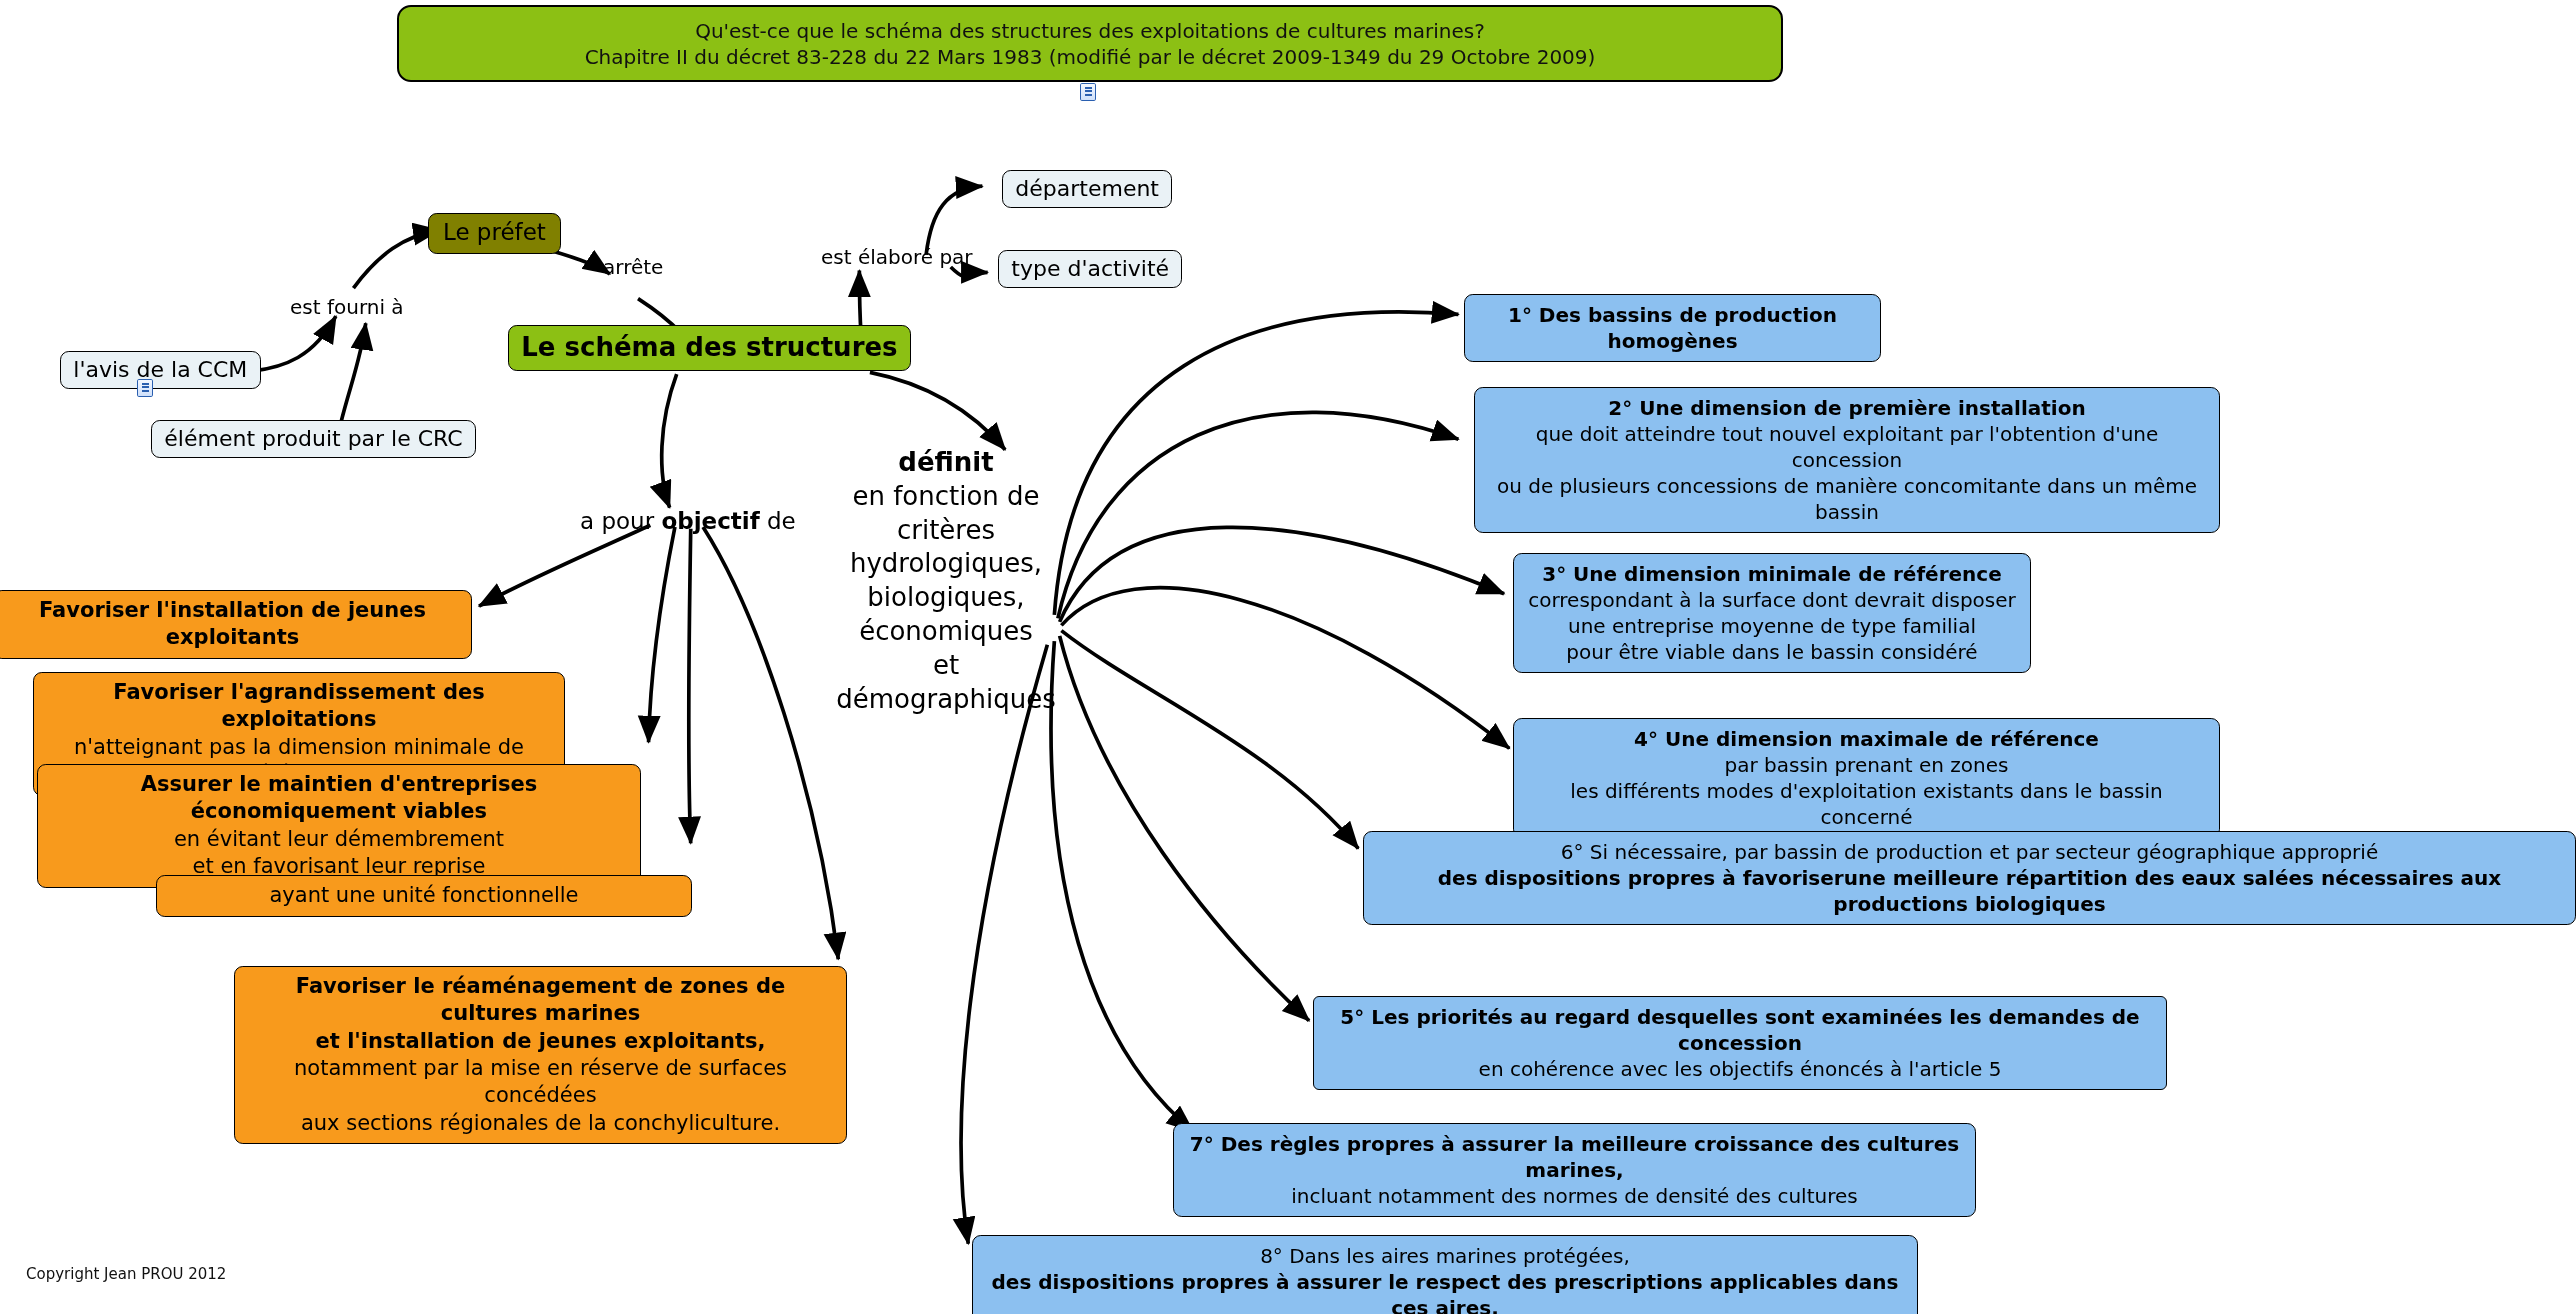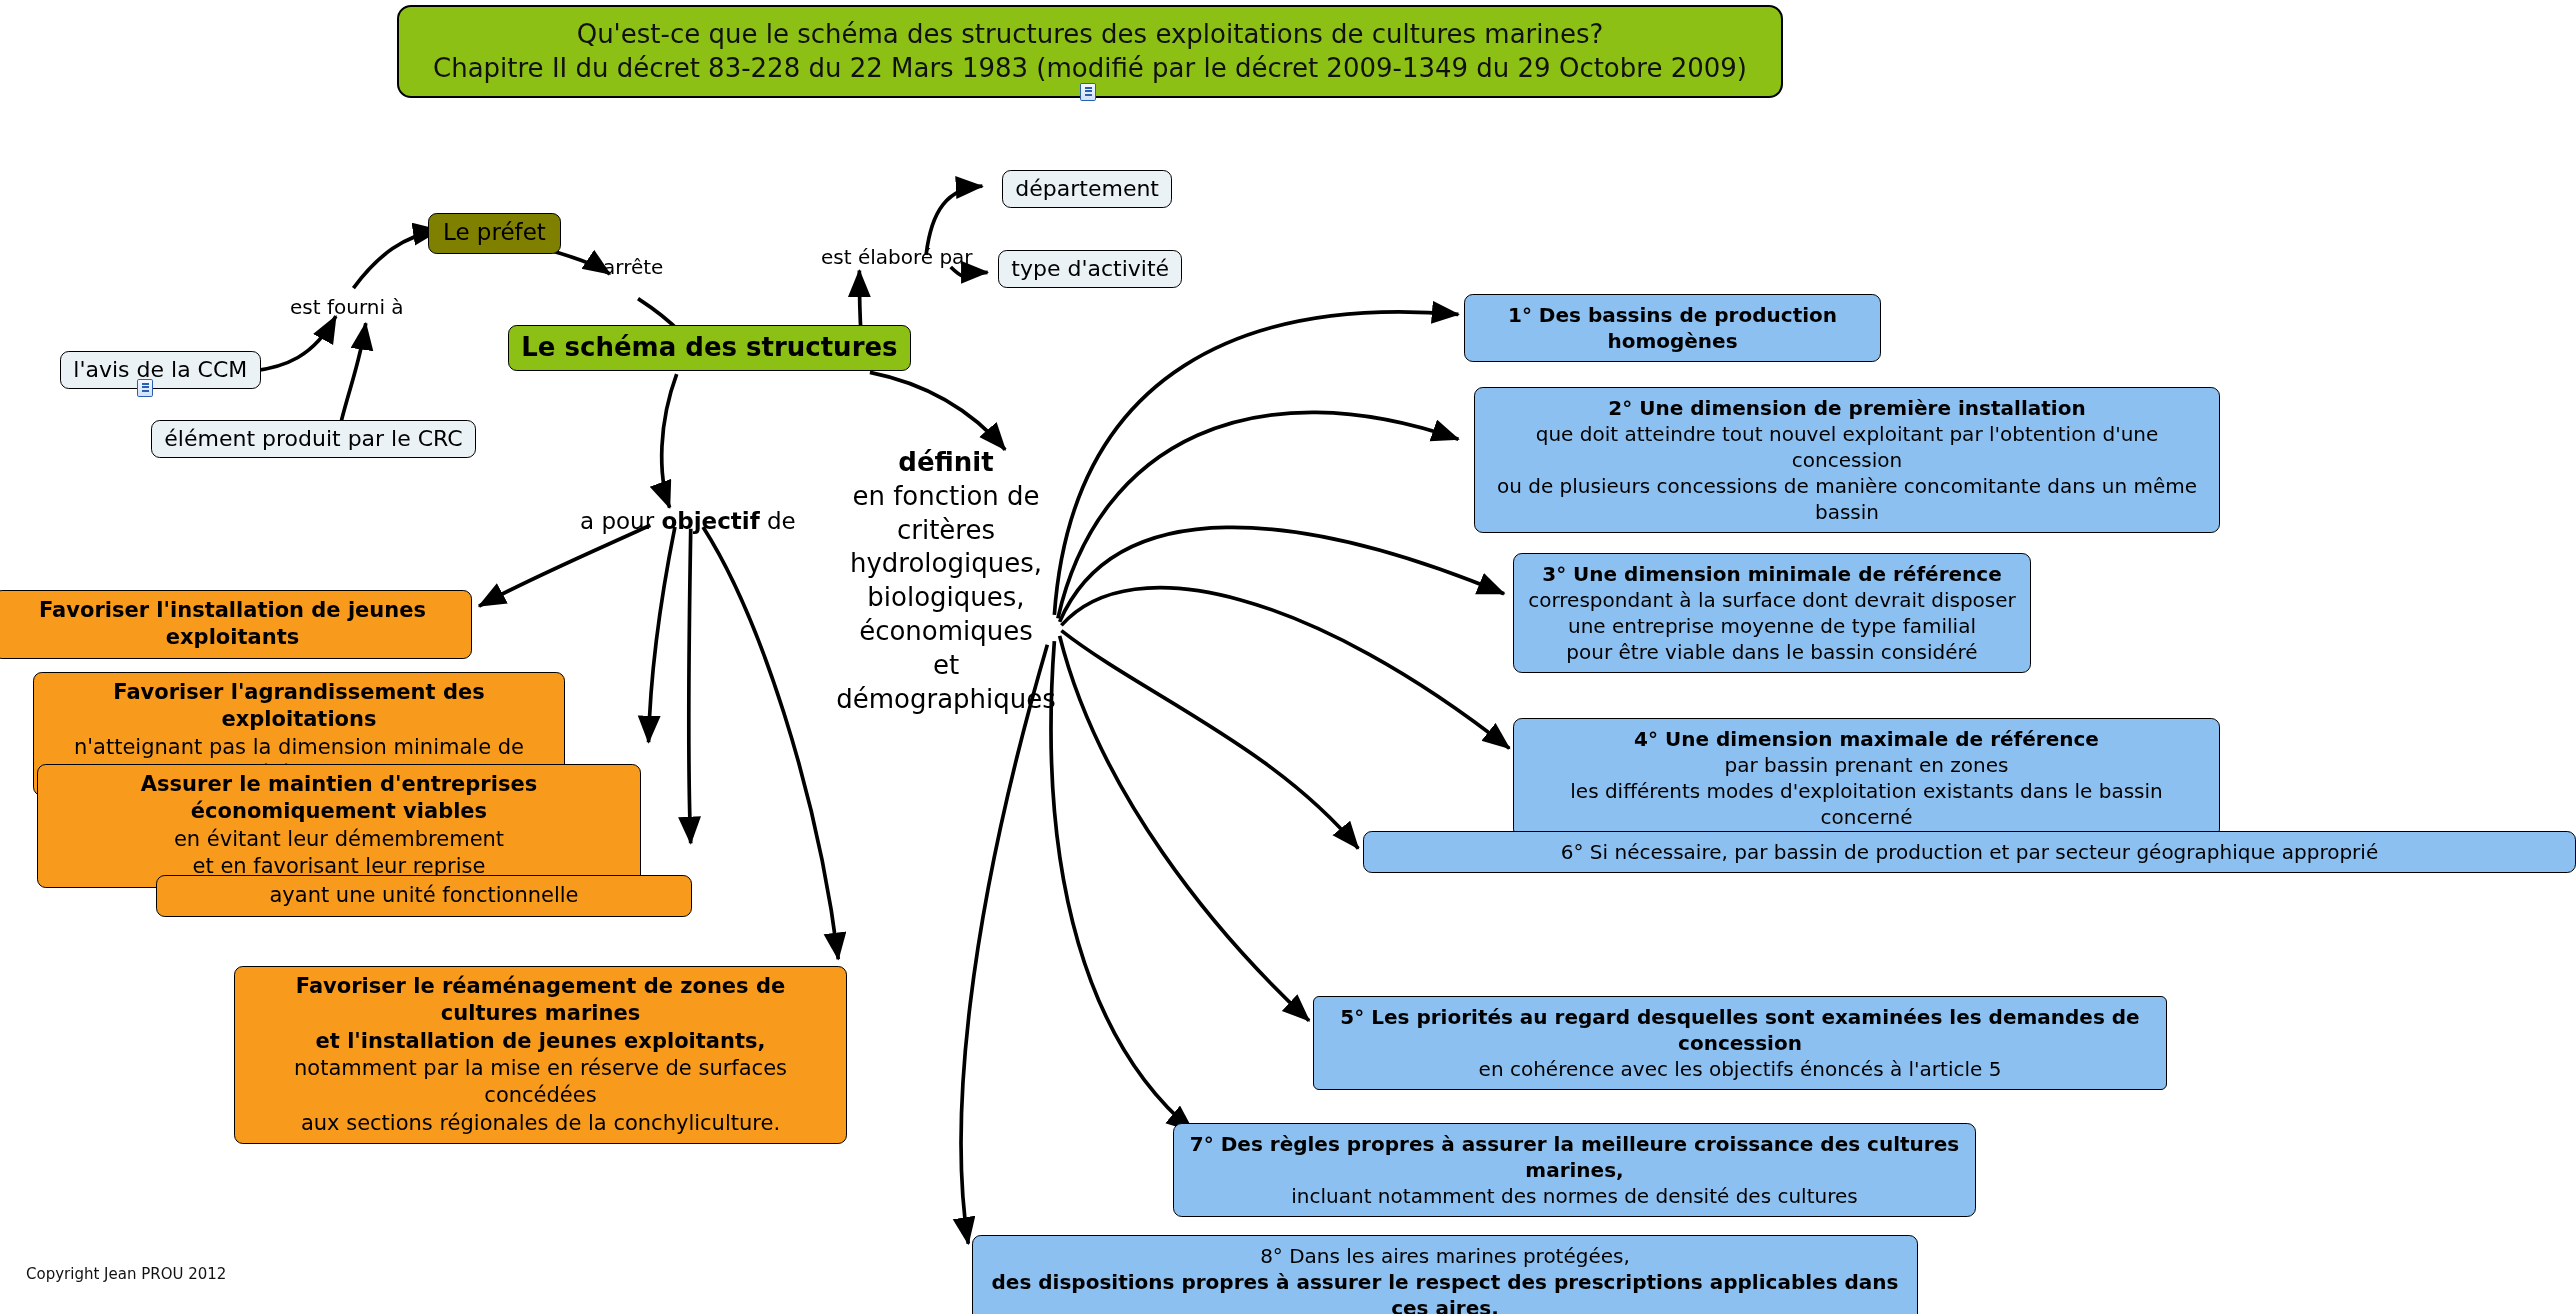--- a/index.html
+++ b/index.html
@@ -5,21 +5,21 @@
   html,body{margin:0;padding:0;background:#ffffff;}
   body{width:2576px;height:1314px;position:relative;overflow:hidden;
        font-family:"DejaVu Sans","Liberation Sans",sans-serif;}
   #stage{position:absolute;left:0;top:0;width:2576px;height:1314px;}
   svg.edges{position:absolute;left:0;top:0;width:2576px;height:1314px;pointer-events:none;}
 
   .node{position:absolute;box-sizing:border-box;border:1.8px solid #000;
         border-radius:10.5px;text-align:center;line-height:1.30;}
 
   .n-title{background:#8CC014;border:2.6px solid #000;border-radius:14px;
-           font-size:26px;color:#111;padding:10.5px 23px;}
+           font-size:20px;color:#111;padding:10.5px 23px;}
   .n-green{background:#8CC014;font-size:26px;font-weight:700;color:#000;padding:5.3px 12.3px;border-radius:8.8px;}
   .n-olive{background:#808000;font-size:23px;color:#000;padding:4.4px 14px;border-radius:8.8px;}
   .n-grey{background:#EAF2F6;font-size:22px;color:#000;padding:3.5px 12.3px;border-radius:8.8px;}
   .n-orange{background:#F89A1C;font-size:21px;color:#000;padding:6.2px 12.3px;border-radius:8.8px;}
   .n-blue{background:#8CC0F0;font-size:20px;color:#000;padding:7px 12.3px;border-radius:8.8px;}
 
   .ln{display:block;}
   .b{font-weight:700;}
 
   .lbl{position:absolute;font-size:20px;color:#000;white-space:nowrap;}
@@ -162,20 +162,21 @@
   </div>
 
   <div class="node n-blue" style="left:1513px;top:718px;width:707px;">
     <span class="ln b">4° Une dimension maximale de référence</span>
     <span class="ln">par bassin prenant en zones</span>
     <span class="ln">les différents modes d'exploitation existants dans le bassin concerné</span>
   </div>
 
   <div class="node n-blue" style="left:1363px;top:831px;width:1213px;">
     <span class="ln">6° Si nécessaire, par bassin de production et par secteur géographique approprié</span>
+    <span class="ln b">des dispositions propres à favoriserune meilleure répartition des eaux salées nécessaires aux productions biologiques</span>
   </div>
 
   <div class="node n-blue" style="left:1313px;top:996px;width:854px;border-radius:6px;">
     <span class="ln b">5° Les priorités au regard desquelles sont examinées les demandes de concession</span>
     <span class="ln">en cohérence avec les objectifs énoncés à l'article 5</span>
   </div>
 
   <div class="node n-blue" style="left:1173px;top:1123px;width:803px;">
     <span class="ln b">7° Des règles propres à assurer la meilleure croissance des cultures marines,</span>
     <span class="ln">incluant notamment des normes de densité des cultures</span>

